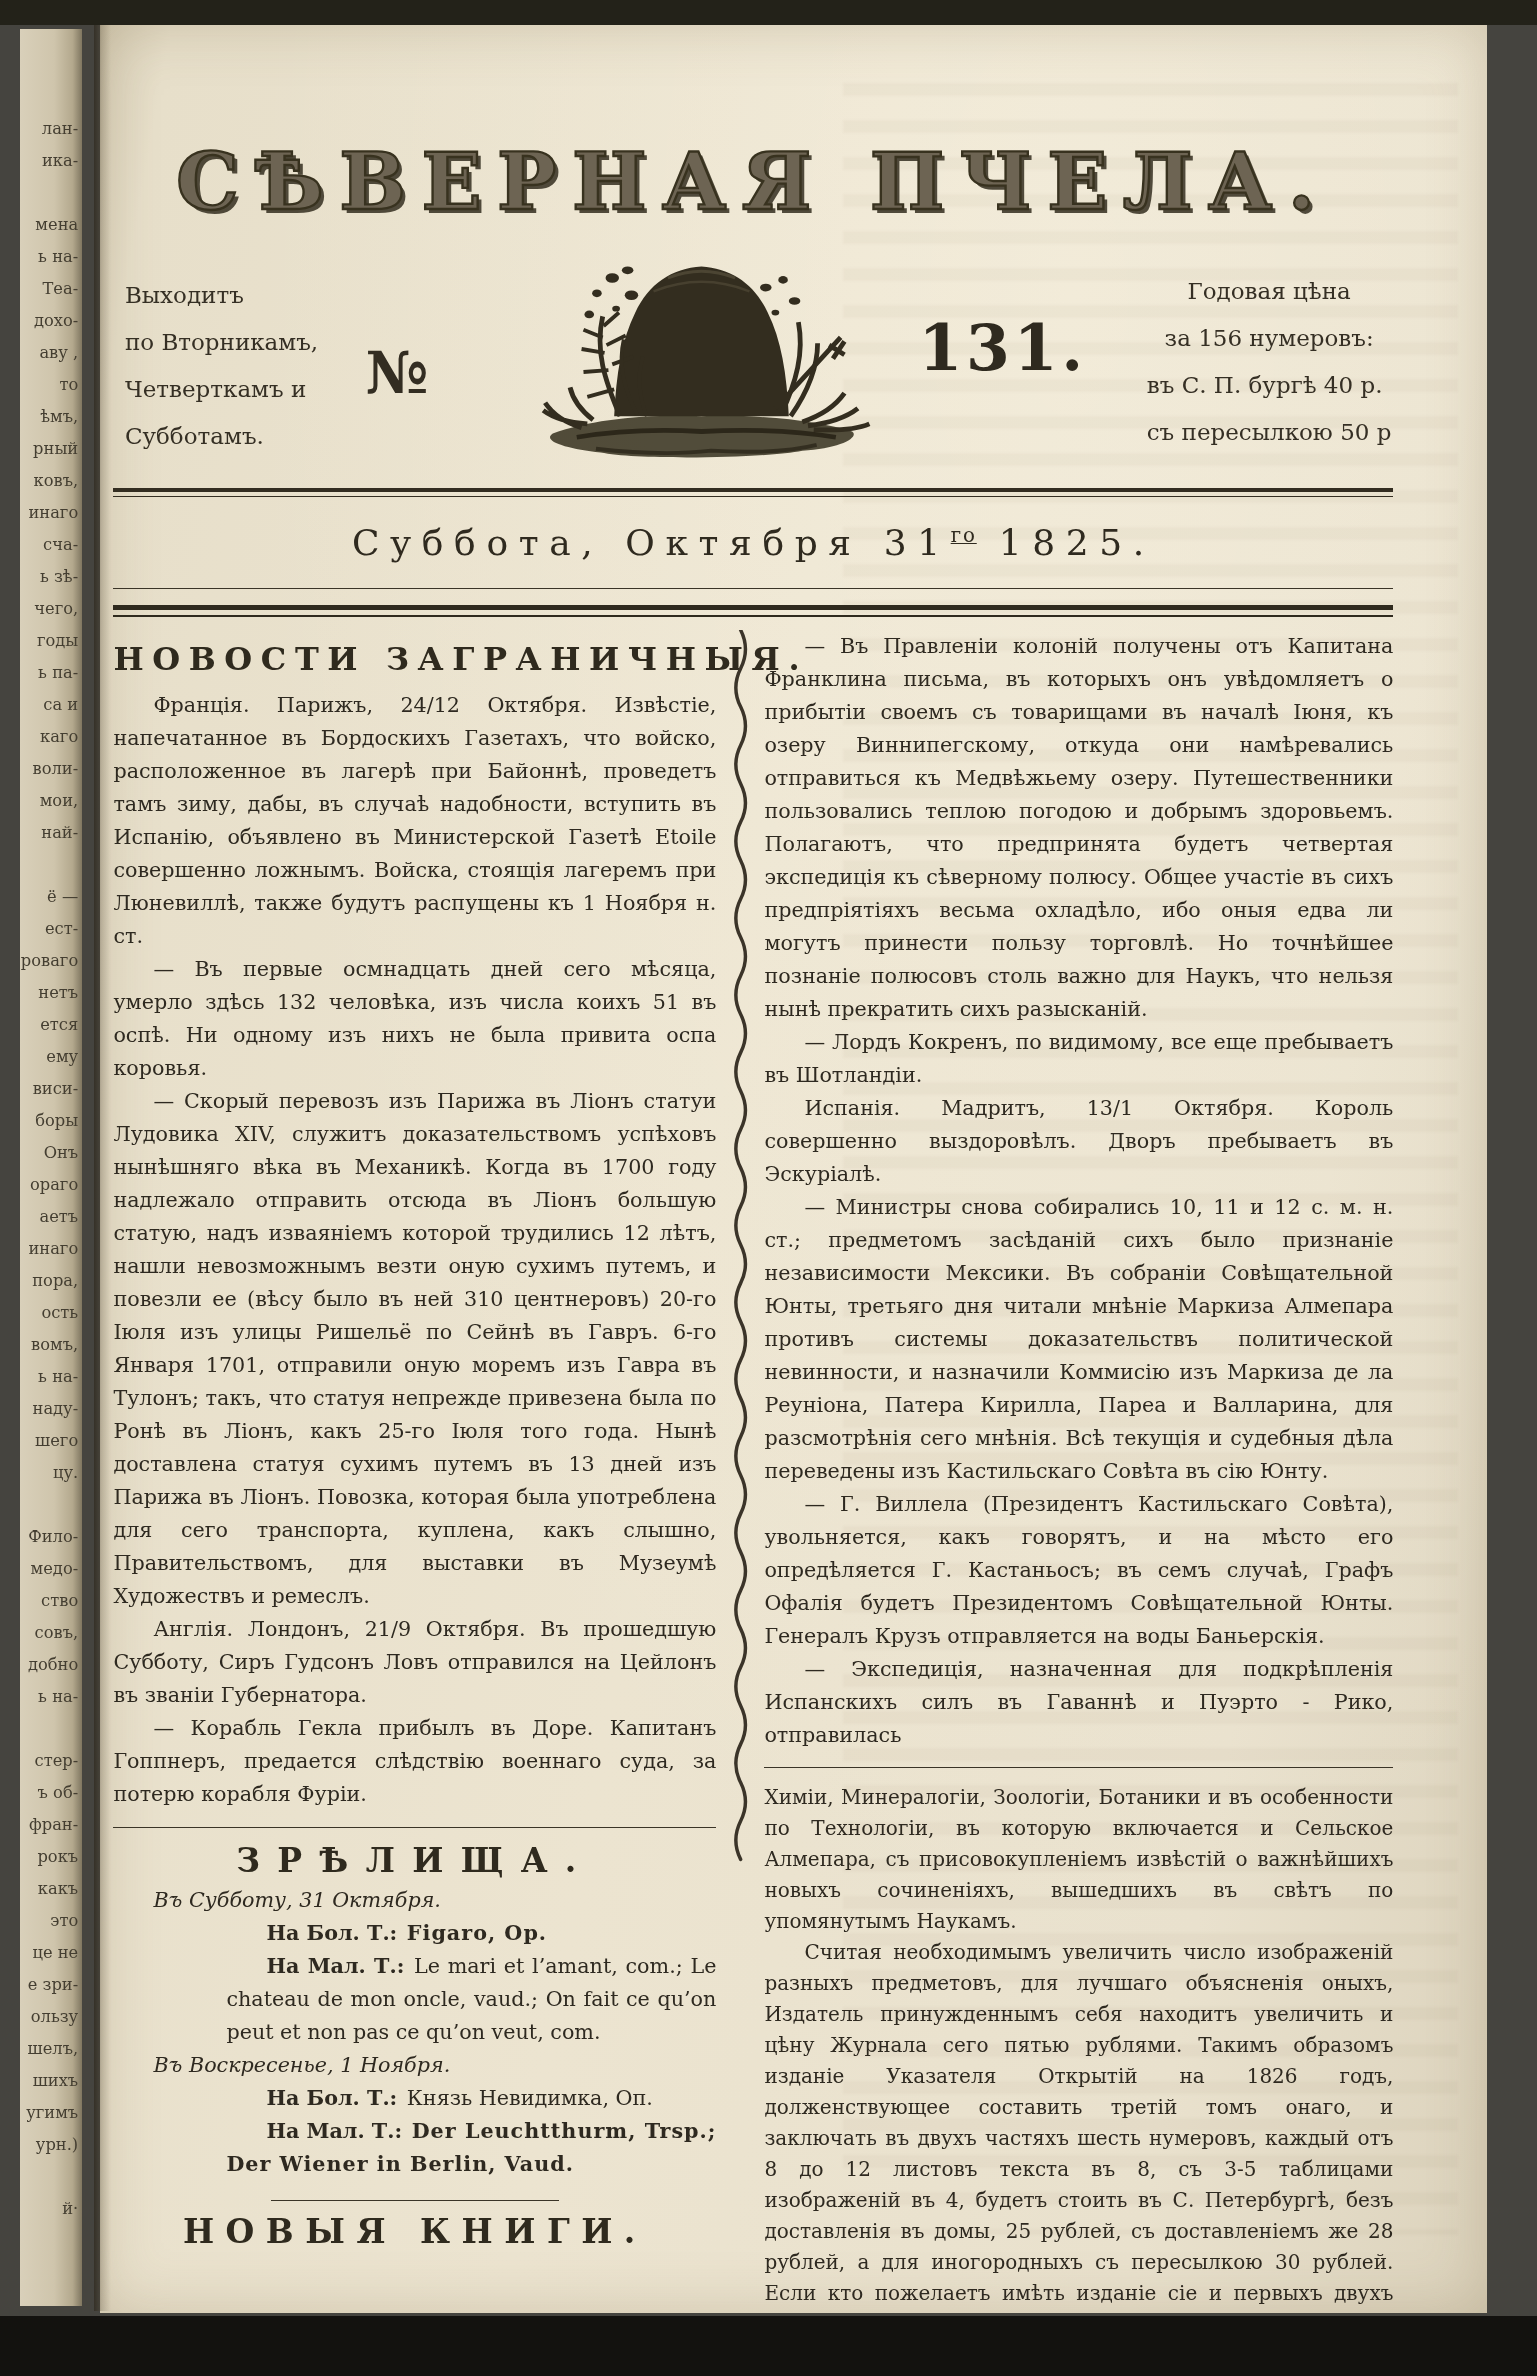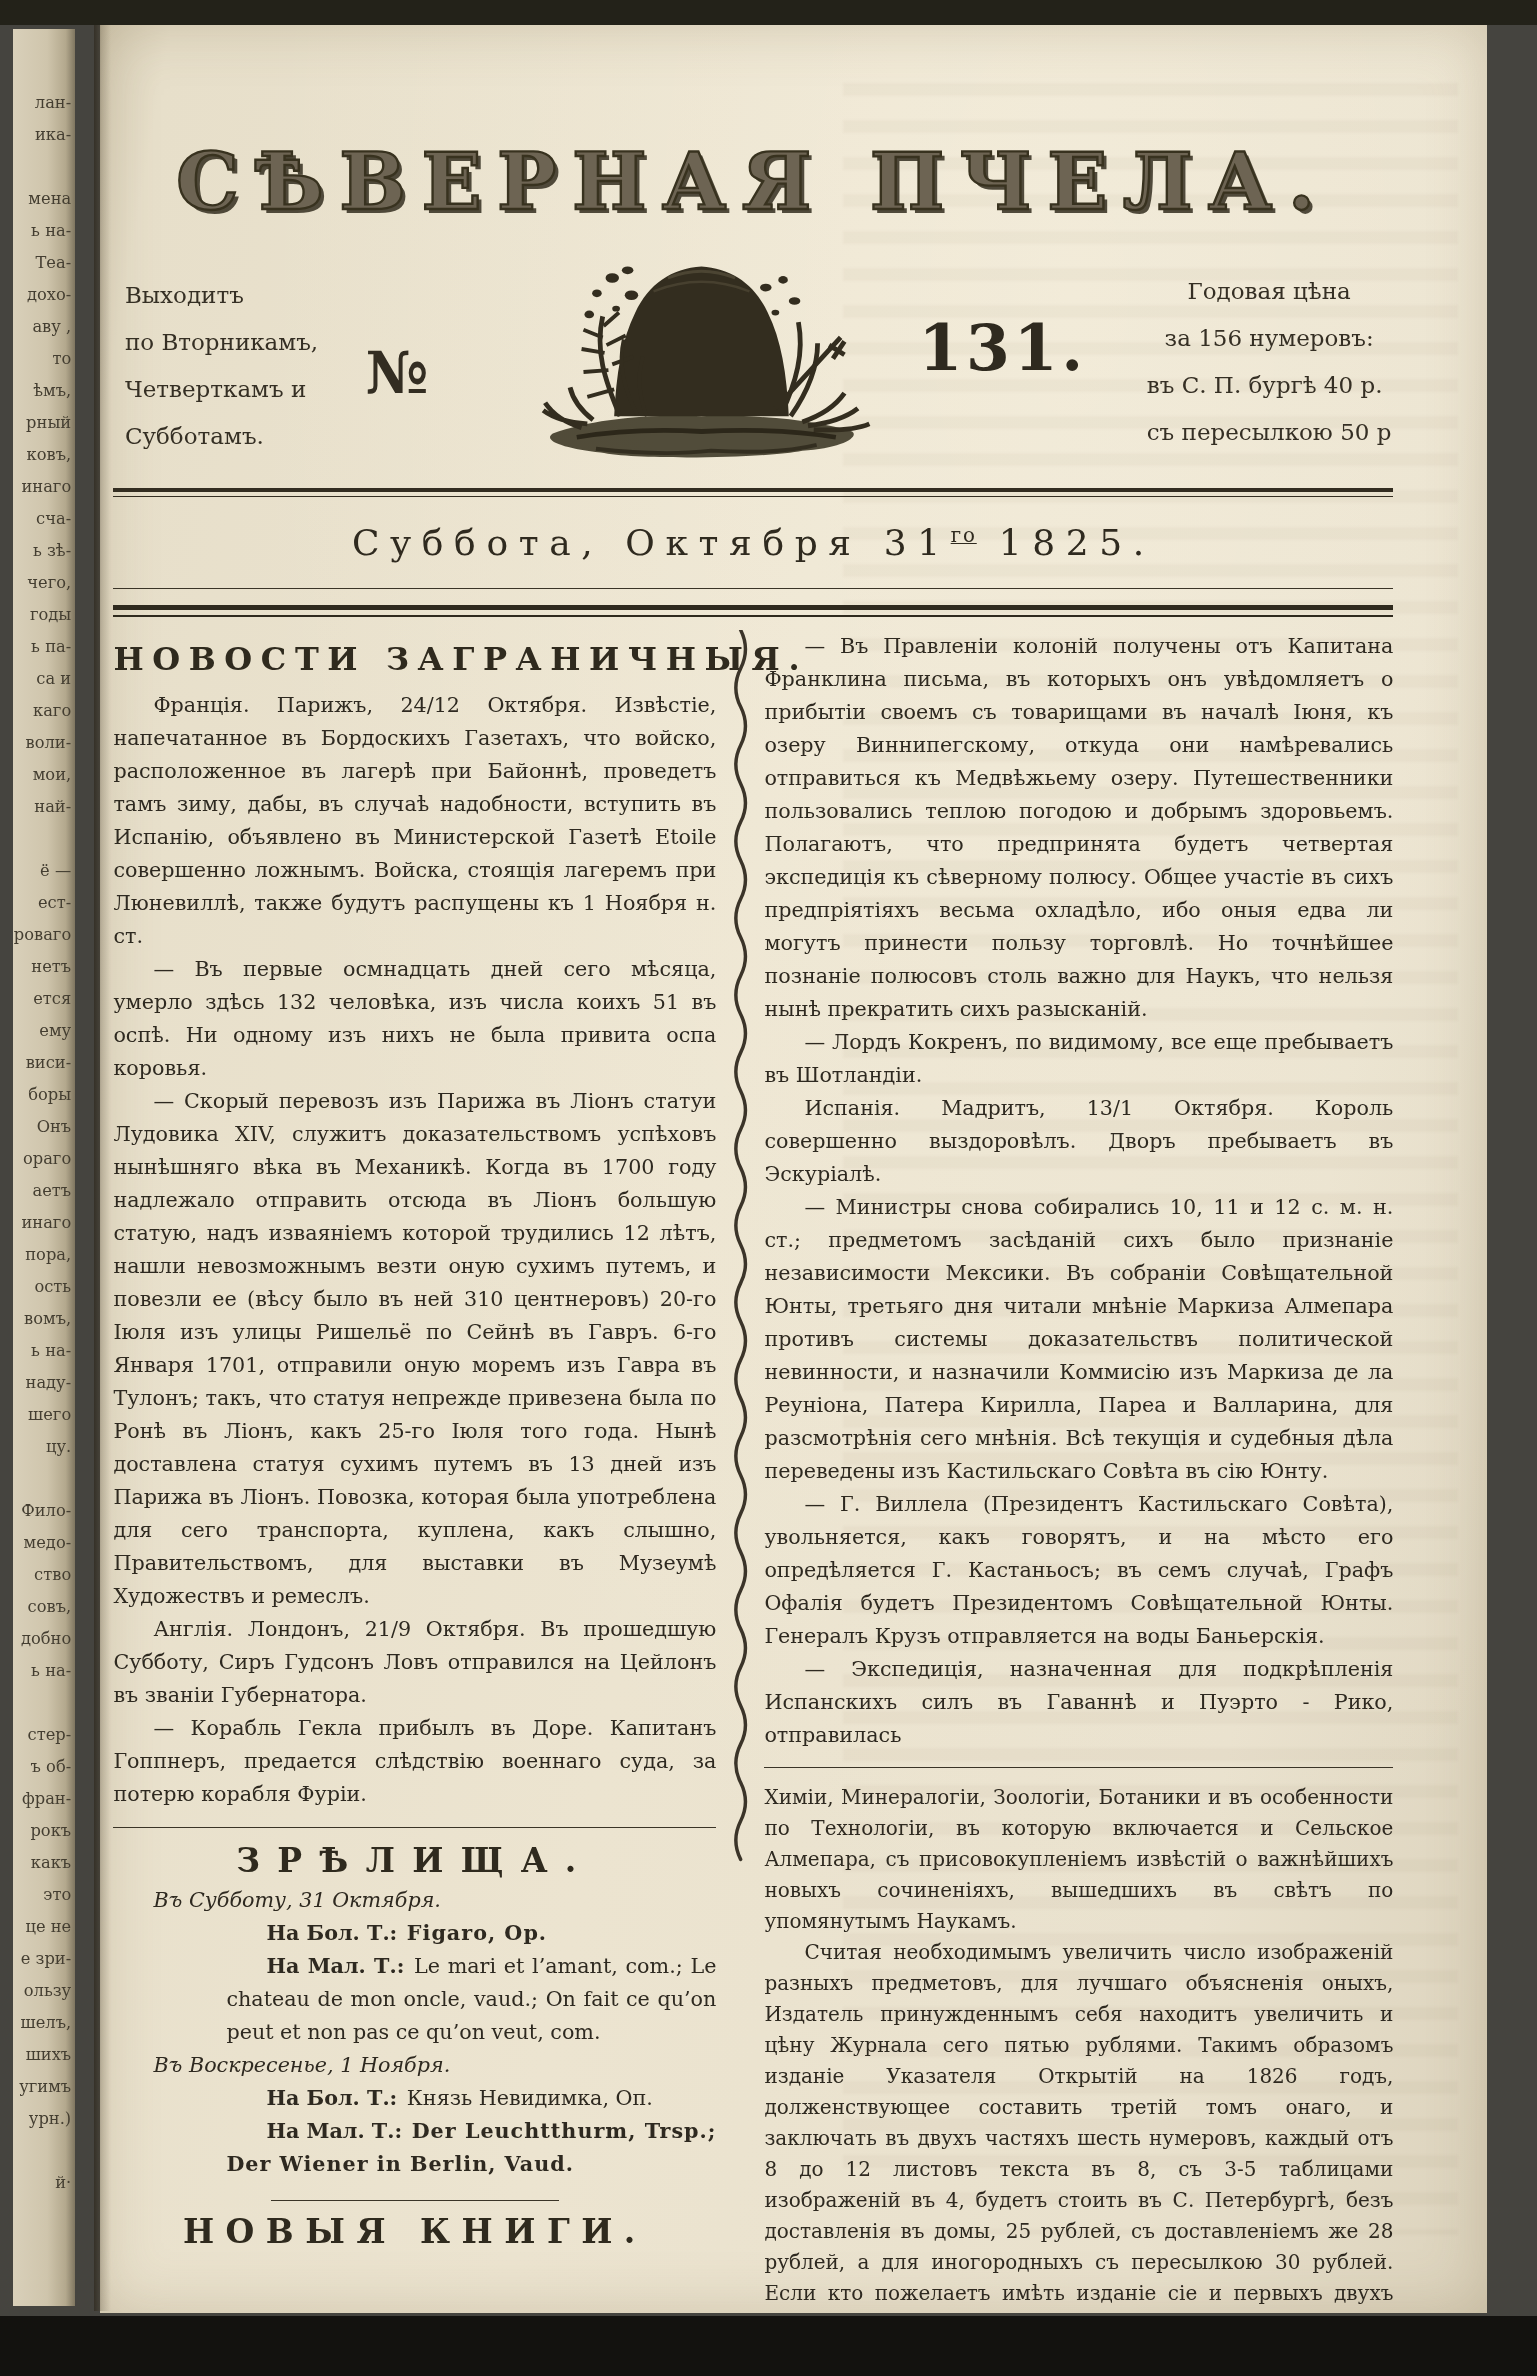--- a/index.html
+++ b/index.html
@@ -6,24 +6,24 @@
   body{
     width:1537px;height:2377px;position:relative;overflow:hidden;
     background:#45443f;
     font-family:"DejaVu Serif","Liberation Serif",serif;
   }
   .top-strip{position:absolute;left:0;top:0;width:1537px;height:25px;background:#232219;}
   .bottom-strip{position:absolute;left:0;bottom:0;width:1537px;height:61px;background:#13120f;}
 
   
   .neighbor{
-    position:absolute;left:13px;top:29px;width:62px;height:2277px;overflow:hidden;
+    position:absolute;left:20px;top:29px;width:62px;height:2277px;overflow:hidden;
     background:linear-gradient(90deg,#d9d0ba 0%,#cfc5ac 55%,#b3a88d 85%,#7e male 100%);
     background:linear-gradient(90deg,#d9d0ba 0%,#cfc5ac 55%,#b3a88d 85%,#7f7660 100%);
-    color:#443e31;font-size:16.3px;text-align:right;padding-top:58px;box-sizing:border-box;
+    color:#443e31;font-size:16.3px;text-align:right;padding-top:84px;box-sizing:border-box;
   }
   .neighbor .frag{min-height:32px;line-height:32px;padding-right:3.8px;white-space:nowrap;}
   .gutter-shadow{
     position:absolute;left:94px;top:25px;width:17.3px;height:2286px;
     background:linear-gradient(90deg,rgba(40,33,20,.55),rgba(90,80,60,.25) 45%,rgba(0,0,0,0) 100%);
     z-index:3;
   }
 
   
   .page{

